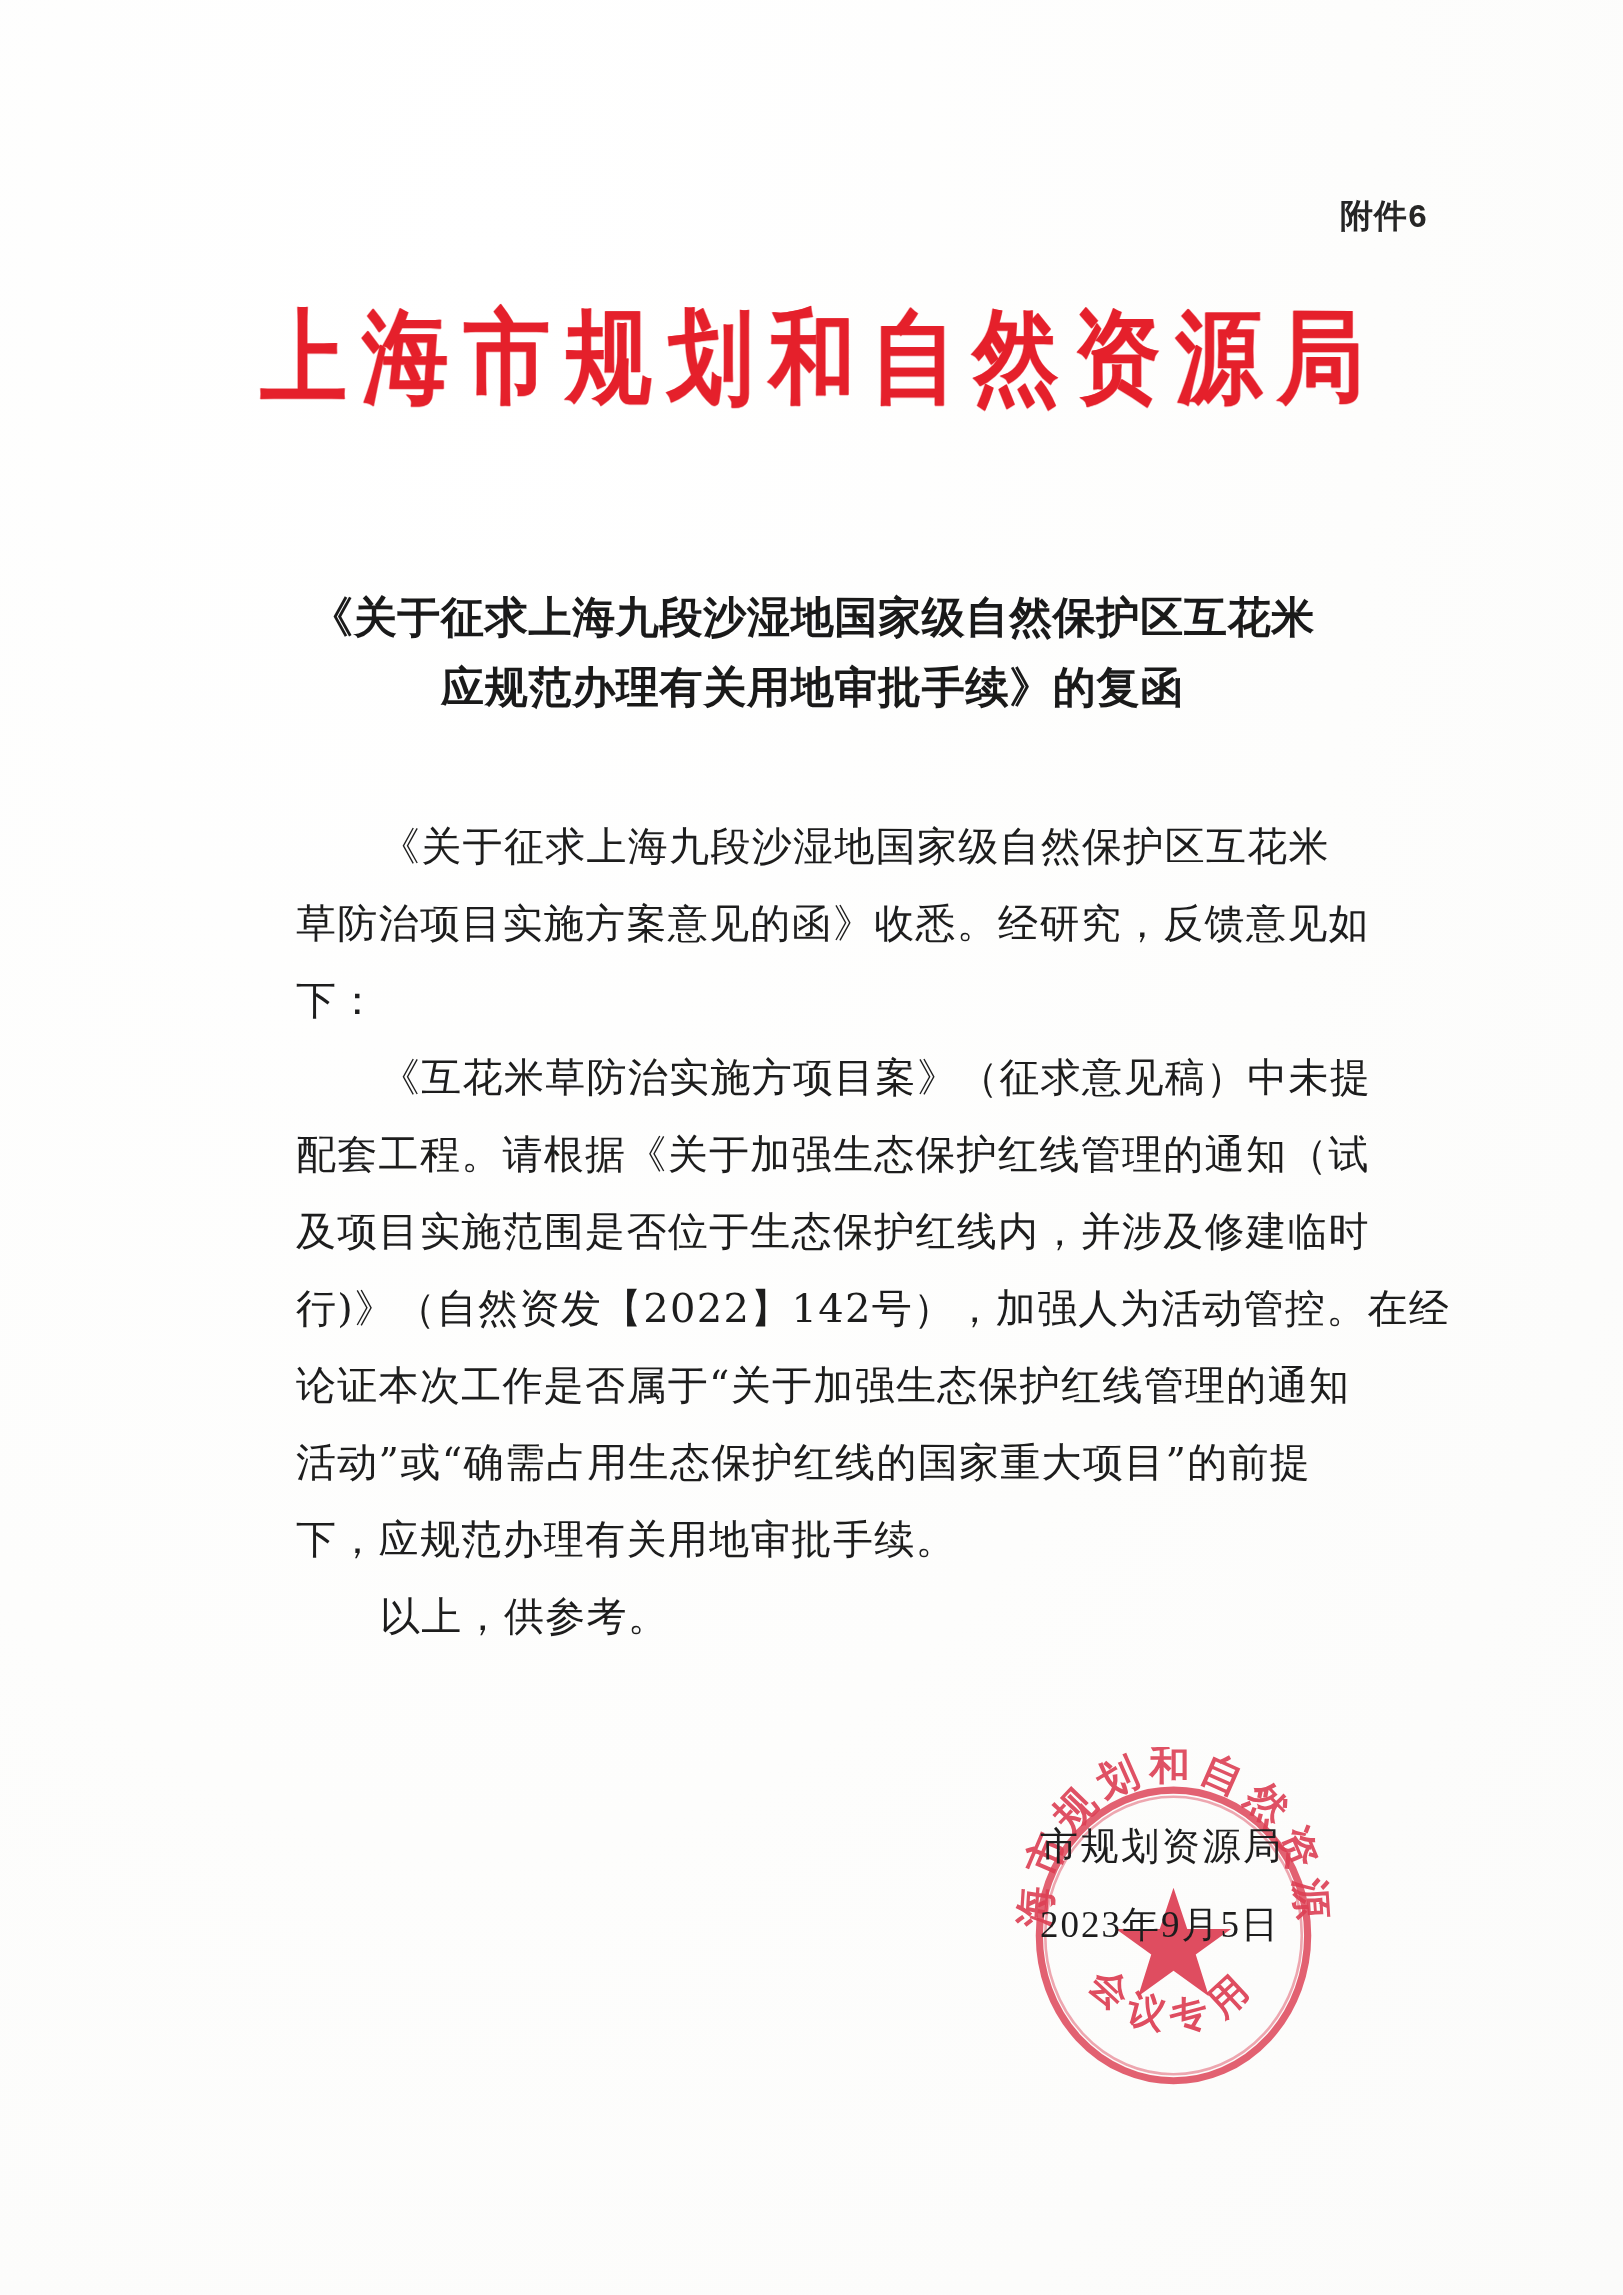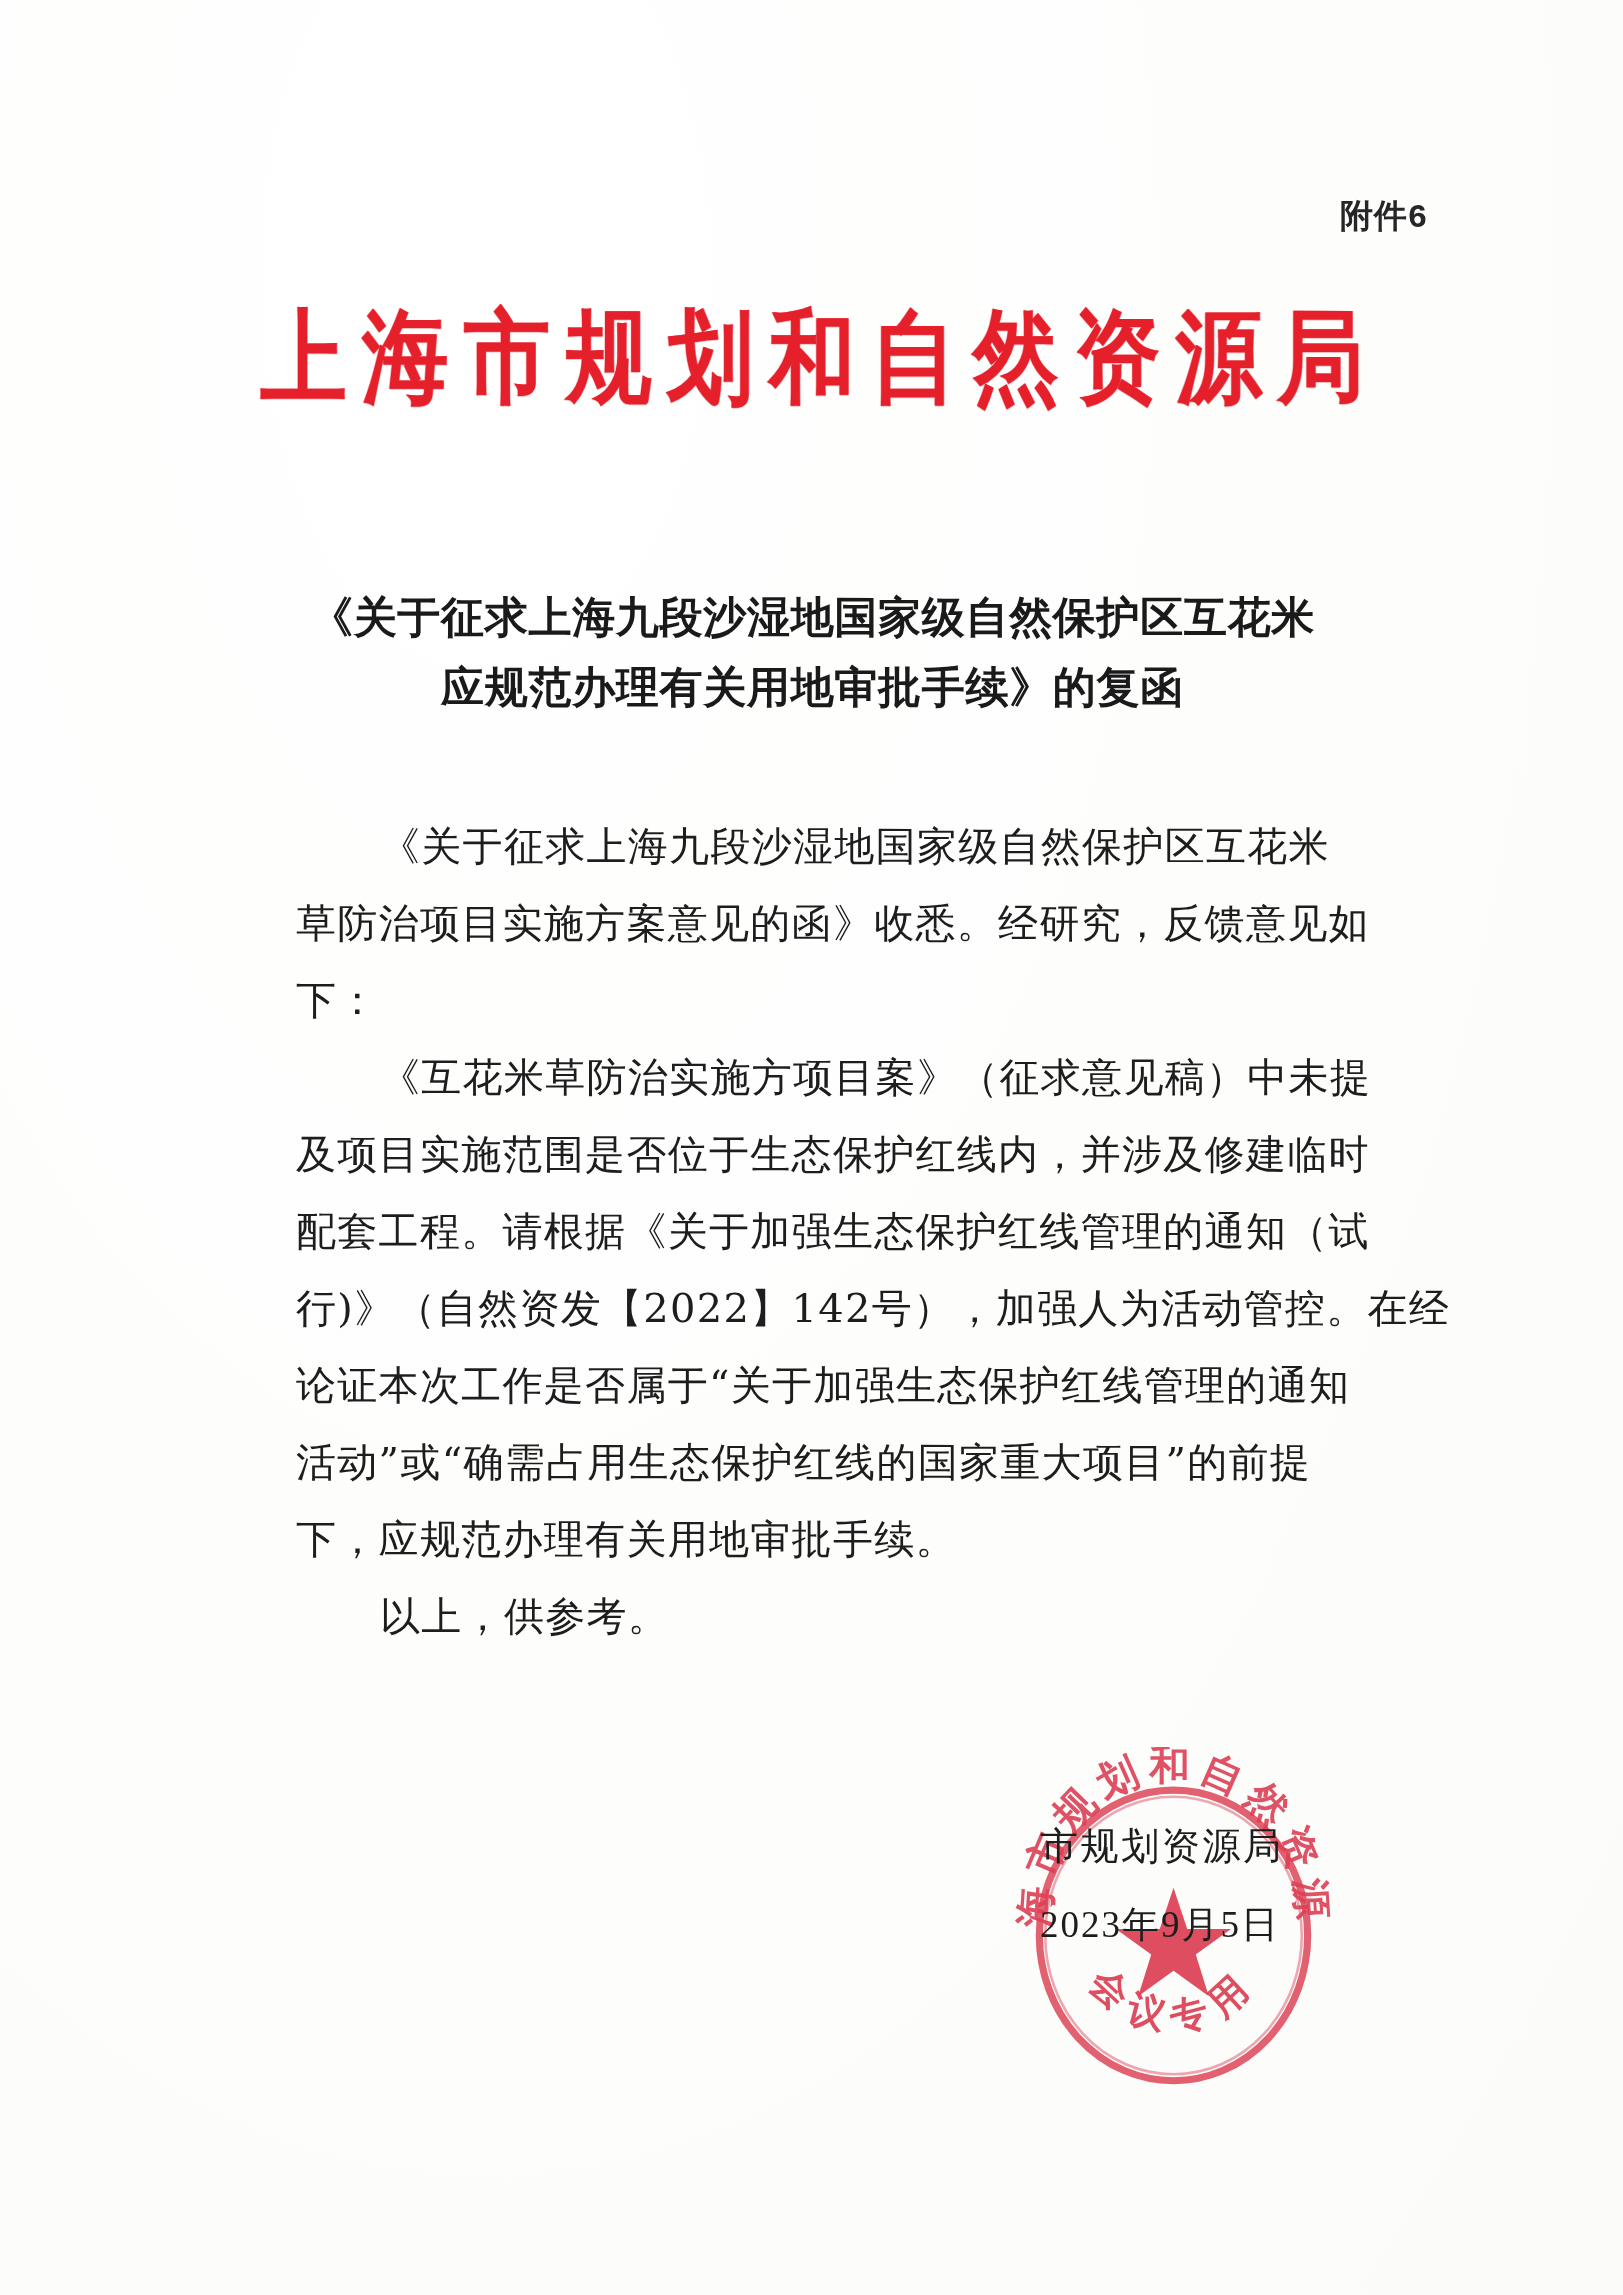--- a/index.html
+++ b/index.html
@@ -154,22 +154,22 @@
   <div class="doc-title">
     <div class="tline">《关于征求上海九段沙湿地国家级自然保护区互花米</div>
     <div class="tline">应规范办理有关用地审批手续》的复函</div>
   </div>
 
   <div class="body-block">
     <div class="bline indent">《关于征求上海九段沙湿地国家级自然保护区互花米</div>
     <div class="bline">草防治项目实施方案意见的函》收悉。经研究，反馈意见如</div>
     <div class="bline">下：</div>
     <div class="bline indent">《互花米草防治实施方项目案》（征求意见稿）中未提</div>
+    <div class="bline">配套工程。请根据《关于加强生态保护红线管理的通知（试</div>
     <div class="bline">及项目实施范围是否位于生态保护红线内，并涉及修建临时</div>
-    <div class="bline">配套工程。请根据《关于加强生态保护红线管理的通知（试</div>
     <div class="bline">行)》（自然资发【2022】142号），加强人为活动管控。在经</div>
     <div class="bline">论证本次工作是否属于“关于加强生态保护红线管理的通知</div>
     <div class="bline">活动”或“确需占用生态保护红线的国家重大项目”的前提</div>
     <div class="bline">下，应规范办理有关用地审批手续。</div>
     <div class="bline indent">以上，供参考。</div>
   </div>
 
   <div class="seal">
     <svg viewBox="0 0 560 570" xmlns="http://www.w3.org/2000/svg">
       <defs>

